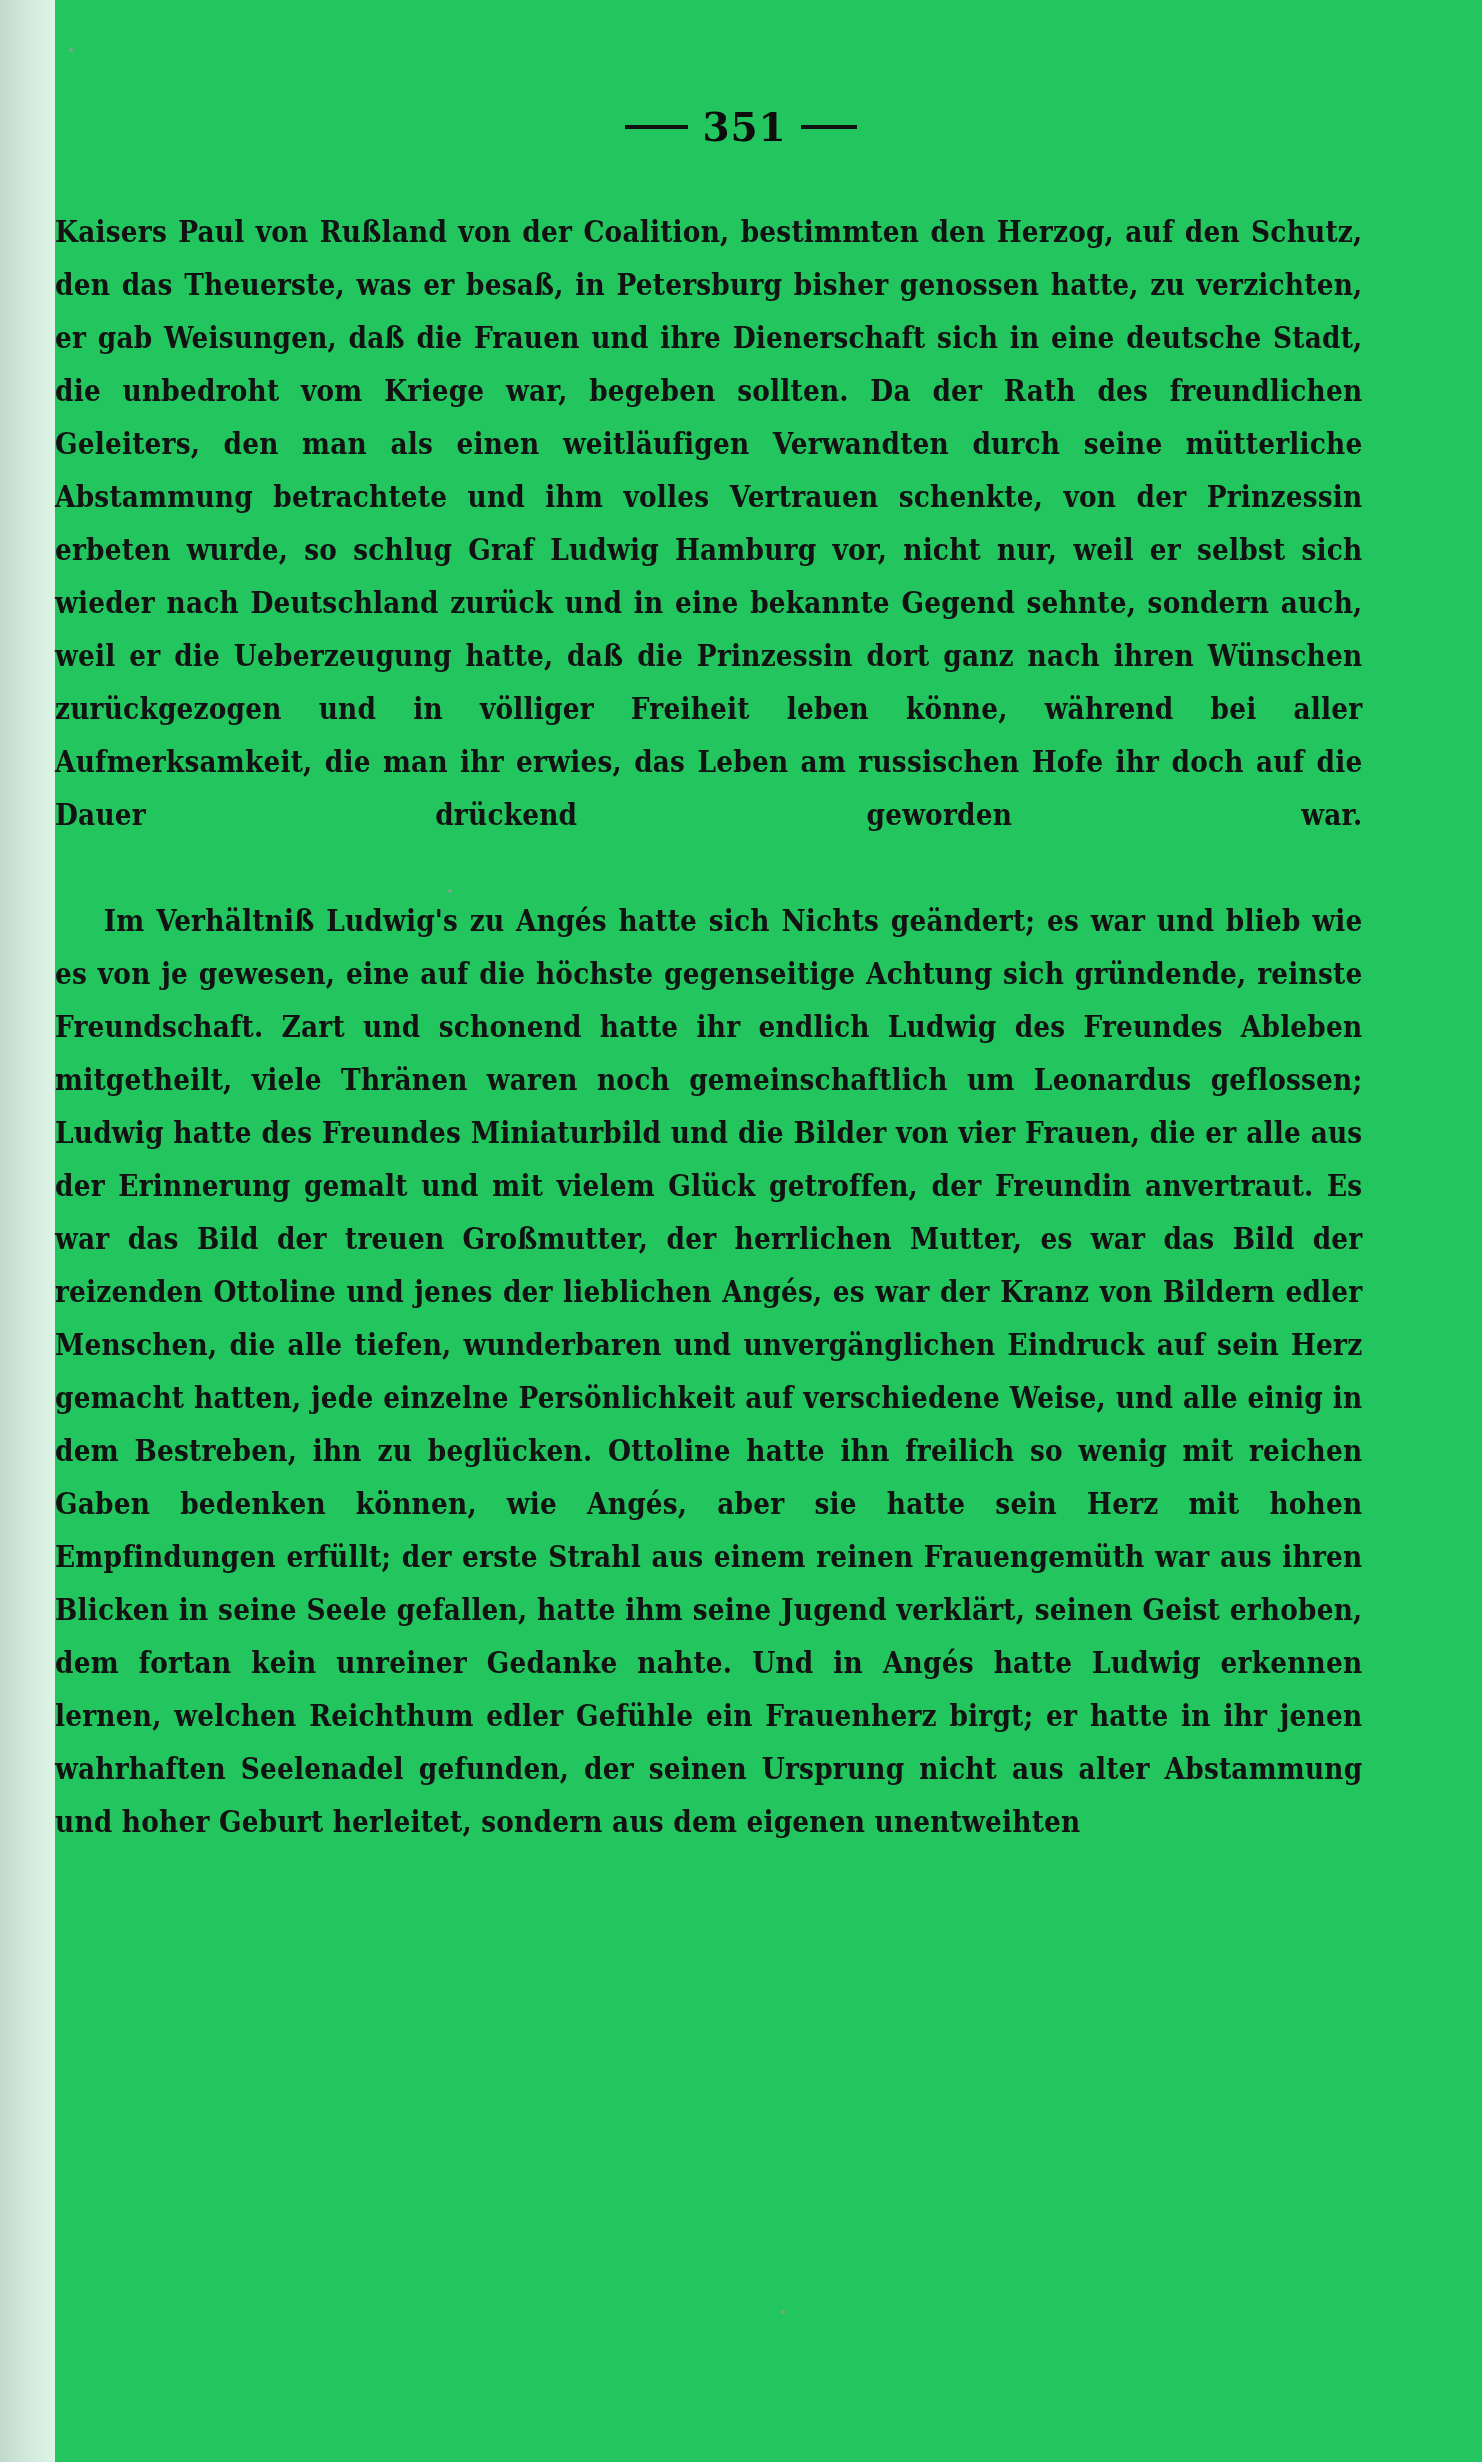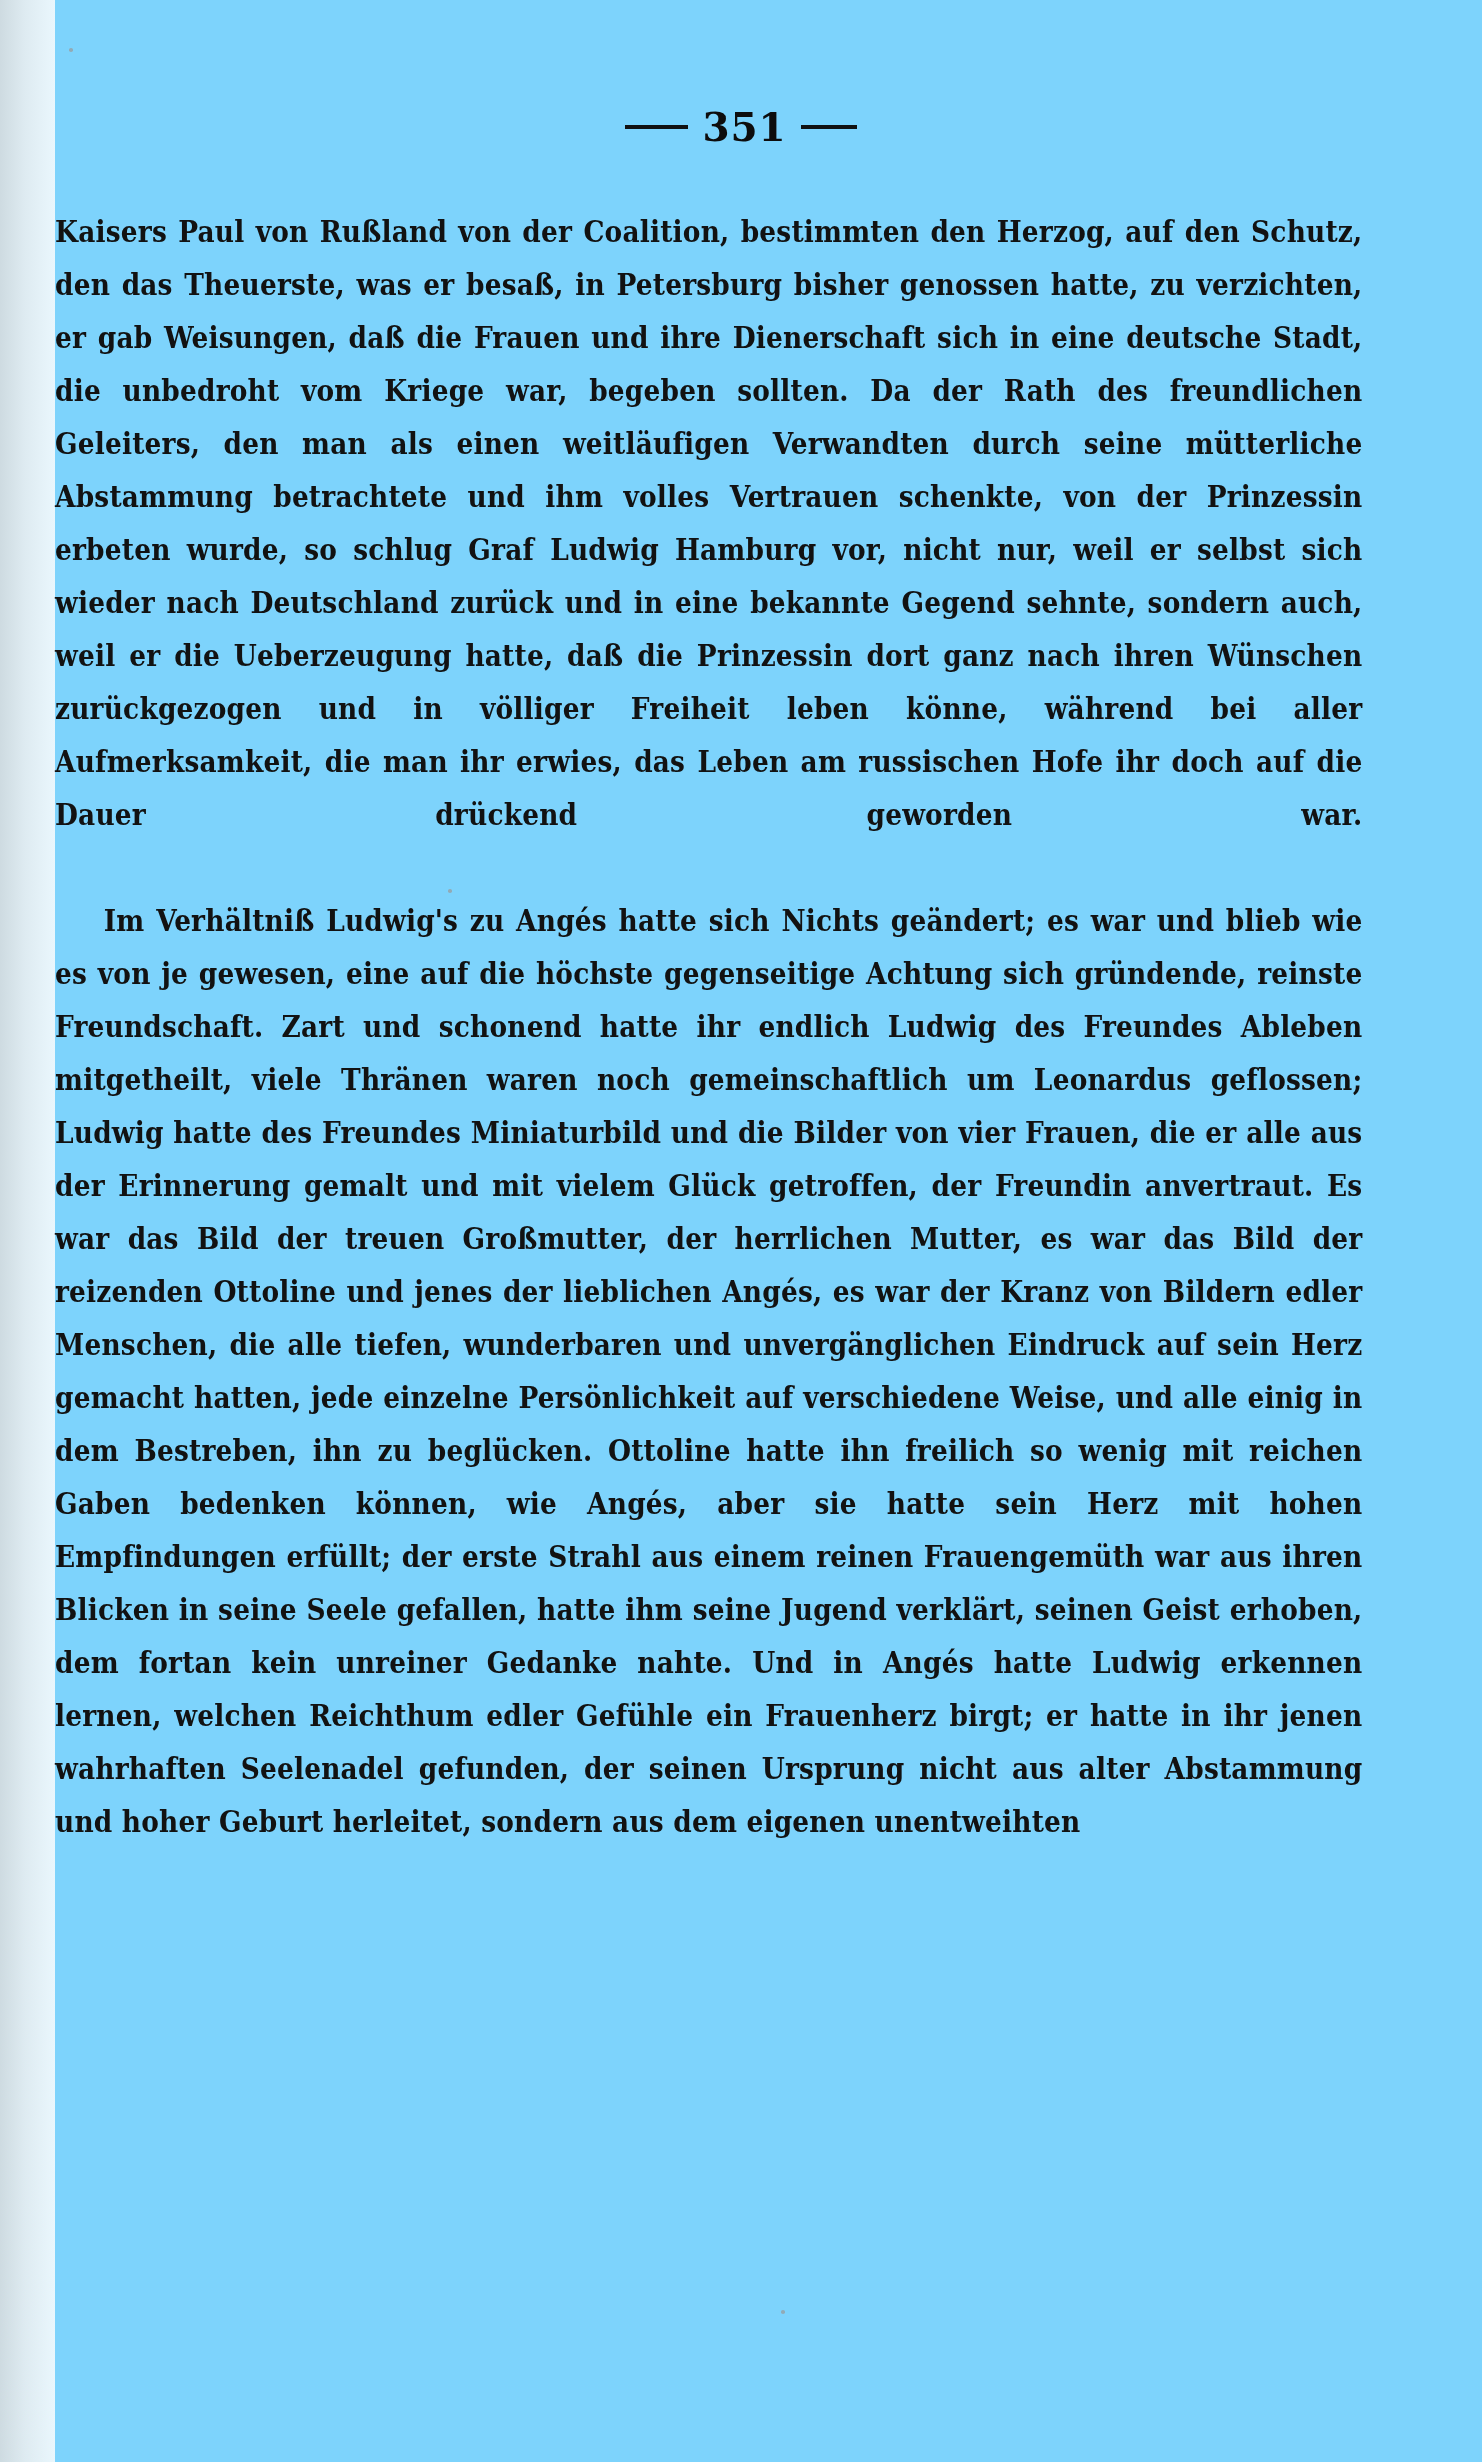--- a/index.html
+++ b/index.html
@@ -13,21 +13,21 @@
     font-family: "DejaVu Serif", serif;
     color: #0a0a0a;
     position: relative;
     overflow: hidden;
   }
   .page {
     position: absolute;
     top: 0; left: 0;
     width: 1482px;
     height: 2462px;
-    background: #7dd3fc;
+    background: #22c55e;
   }
   
   .gutter-shade {
     position: absolute;
     top: 0; left: 0;
     width: 55px;
     height: 2462px;
     background: linear-gradient(to right, #dcdcdc 0%, #efefef 45%, #fdfdfd 100%);
     opacity: .85;
   }

